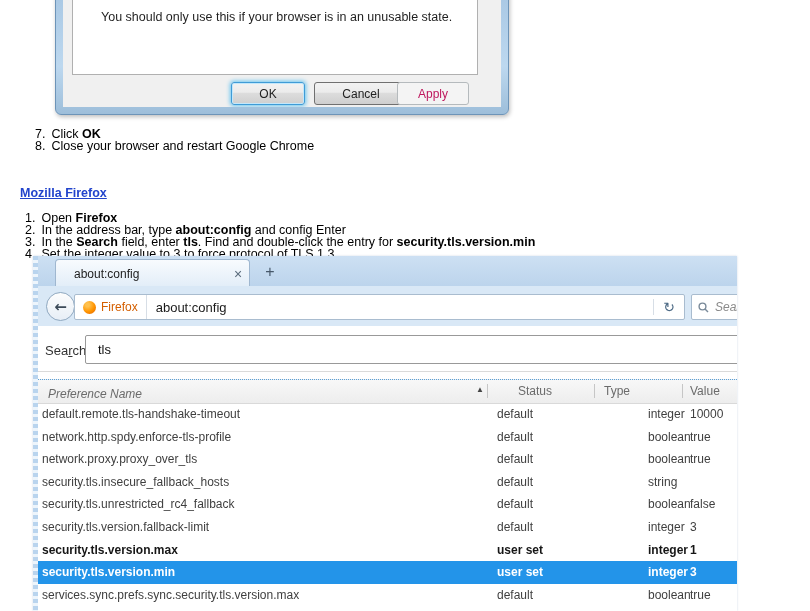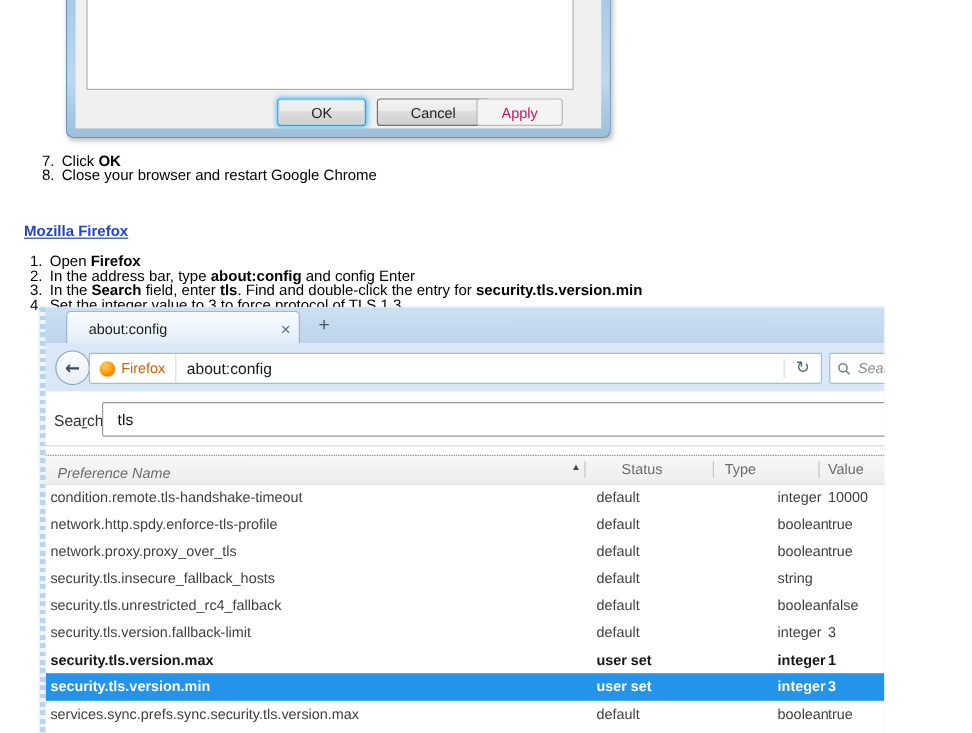--- a/index.html
+++ b/index.html
@@ -143,20 +143,21 @@
   .tbl-row.bold{font-weight:bold;color:#161616;}
   .tbl-row.selected{background:#2394e9;font-weight:bold;color:#ffffff;}
 </style>
 </head>
 <body>
 
 <div class="abs win-dialog">
   <div class="win-client">
     <div class="win-groupbox">
       <span class="win-fragment">condition.</span>
+      <span class="win-msg">You should only use this if your browser is in an unusable state.</span>
     </div>
     <button class="win-btn ok">OK</button>
     <button class="win-btn cancel">Cancel</button>
     <button class="win-btn apply">Apply</button>
   </div>
 </div>
 
 <div class="abs steps78">
   <div class="doc-line"><span class="stepnum">7.</span> <span>Click </span><b>OK</b></div>
   <div class="doc-line"><span class="stepnum">8.</span> <span>Close your browser and restart Google Chrome</span></div>
@@ -213,21 +214,21 @@
       <span class="hsep" style="left:449px"></span>
       <span class="hstatus">Status</span>
       <span class="hsep" style="left:556px"></span>
       <span class="htype">Type</span>
       <span class="hsep" style="left:644px"></span>
       <span class="hvalue">Value</span>
     </div>
 
     <div class="tbl-rows">
       <div class="tbl-row">
-        <span class="cname">condition.remote.tls-handshake-timeout</span>
+        <span class="cname">default.remote.tls-handshake-timeout</span>
           <span class="cstatus">default</span>
           <span class="ctype">integer</span>
           <span class="cvalue">10000</span>
       </div>
       <div class="tbl-row">
         <span class="cname">network.http.spdy.enforce-tls-profile</span>
           <span class="cstatus">default</span>
           <span class="ctype">boolean</span>
           <span class="cvalue">true</span>
       </div>

